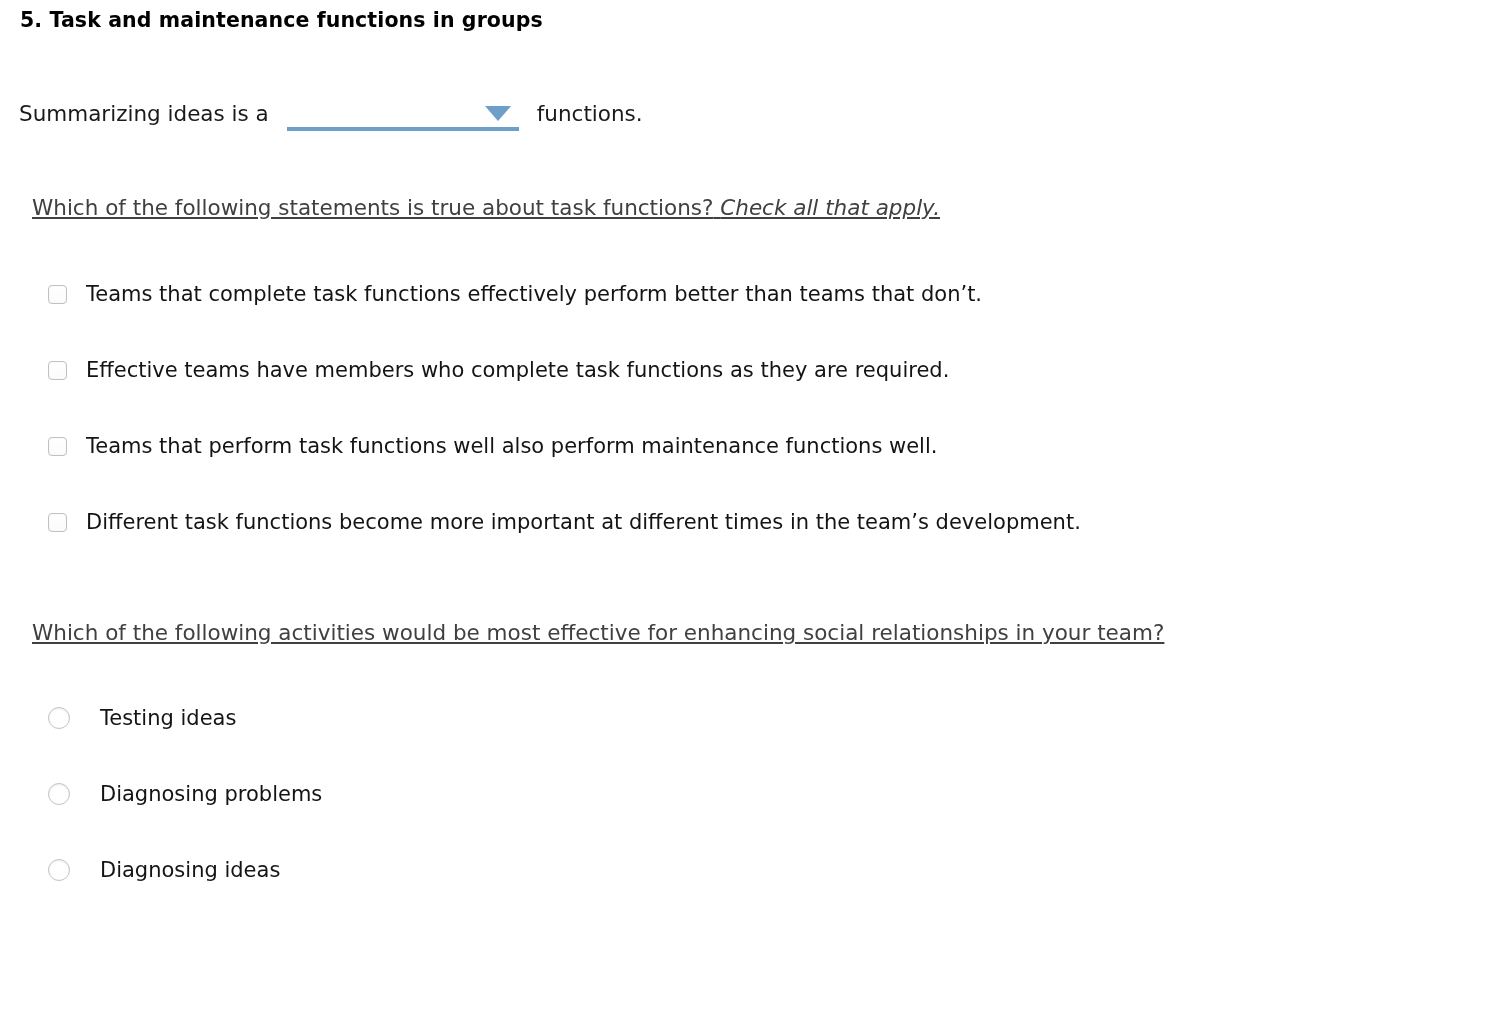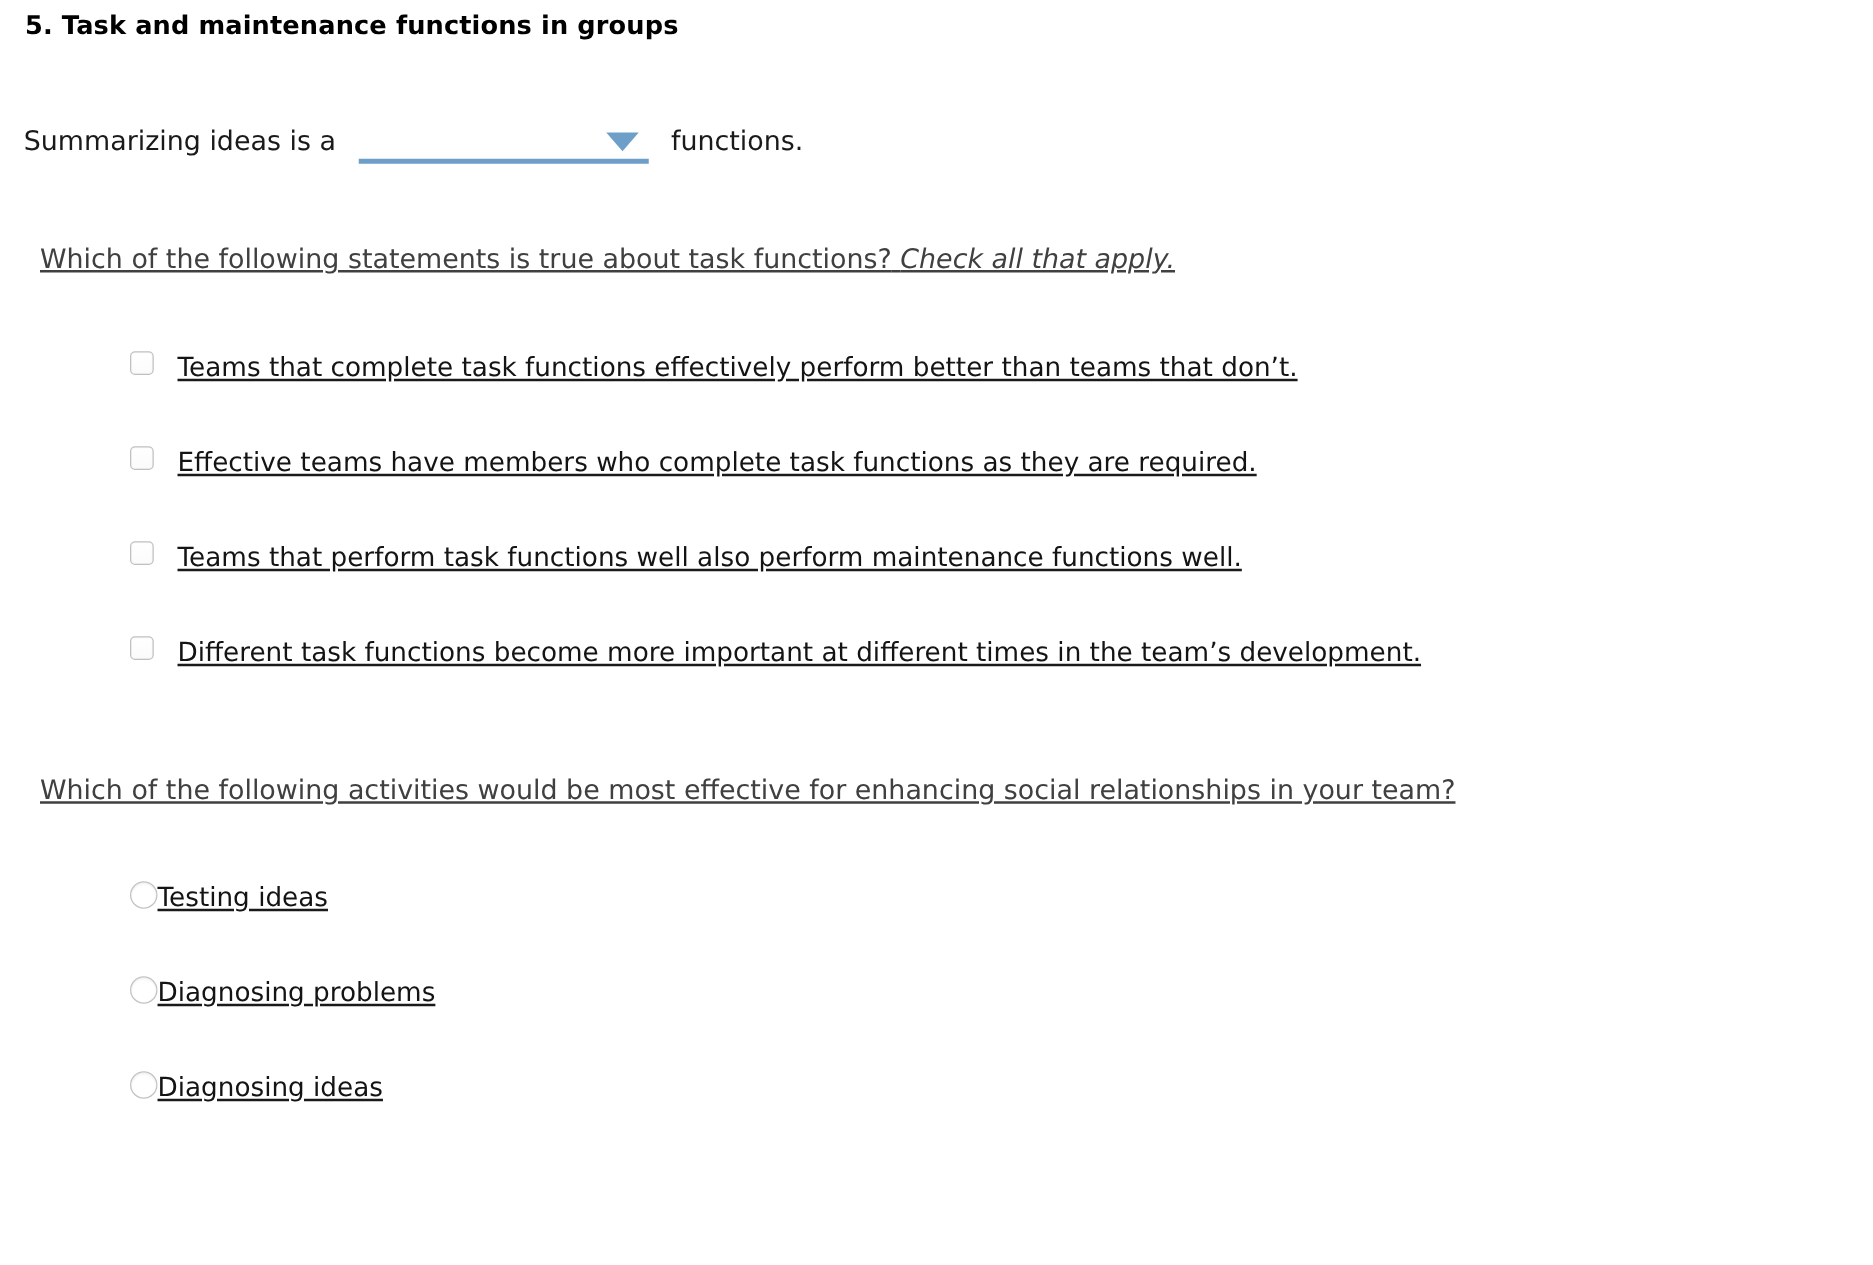--- a/index.html
+++ b/index.html
@@ -110,26 +110,25 @@
   .option-list {
     position: absolute;
     left: 0;
     width: 1460px;
   }
   .option-list.checkbox-list { top: 281px; }
   .option-list.radio-list { top: 705px; }
 
   .option-row {
     display: flex;
-    align-items: flex-start;
+    align-items: center;
     height: 26px;
     margin-bottom: 50px;
-    padding-left: 104px;
-    box-sizing: border-box;
-    text-decoration: underline;
+    padding-left: 48px;
+    box-sizing: border-box;
   }
   .option-row:last-child { margin-bottom: 0; }
 
   .cb-box {
     flex: 0 0 auto;
     width: 19px;
     height: 19px;
     border: 1px solid #c0c0c0;
     border-radius: 4px;
     background: linear-gradient(#ffffff, #fbfbfb);
@@ -150,21 +149,21 @@
   }
 
   .option-label {
     font-size: 21px;
     color: #141414;
     margin-left: 19px;
     white-space: nowrap;
     line-height: 26px;
   }
   .radio-list .option-label {
-    margin-left: 0;
+    margin-left: 30px;
   }
 </style>
 </head>
 <body>
 
 <div class="page">
 
   <div class="section-heading">5. Task and maintenance functions in groups</div>
 
   <div class="blank-sentence">

